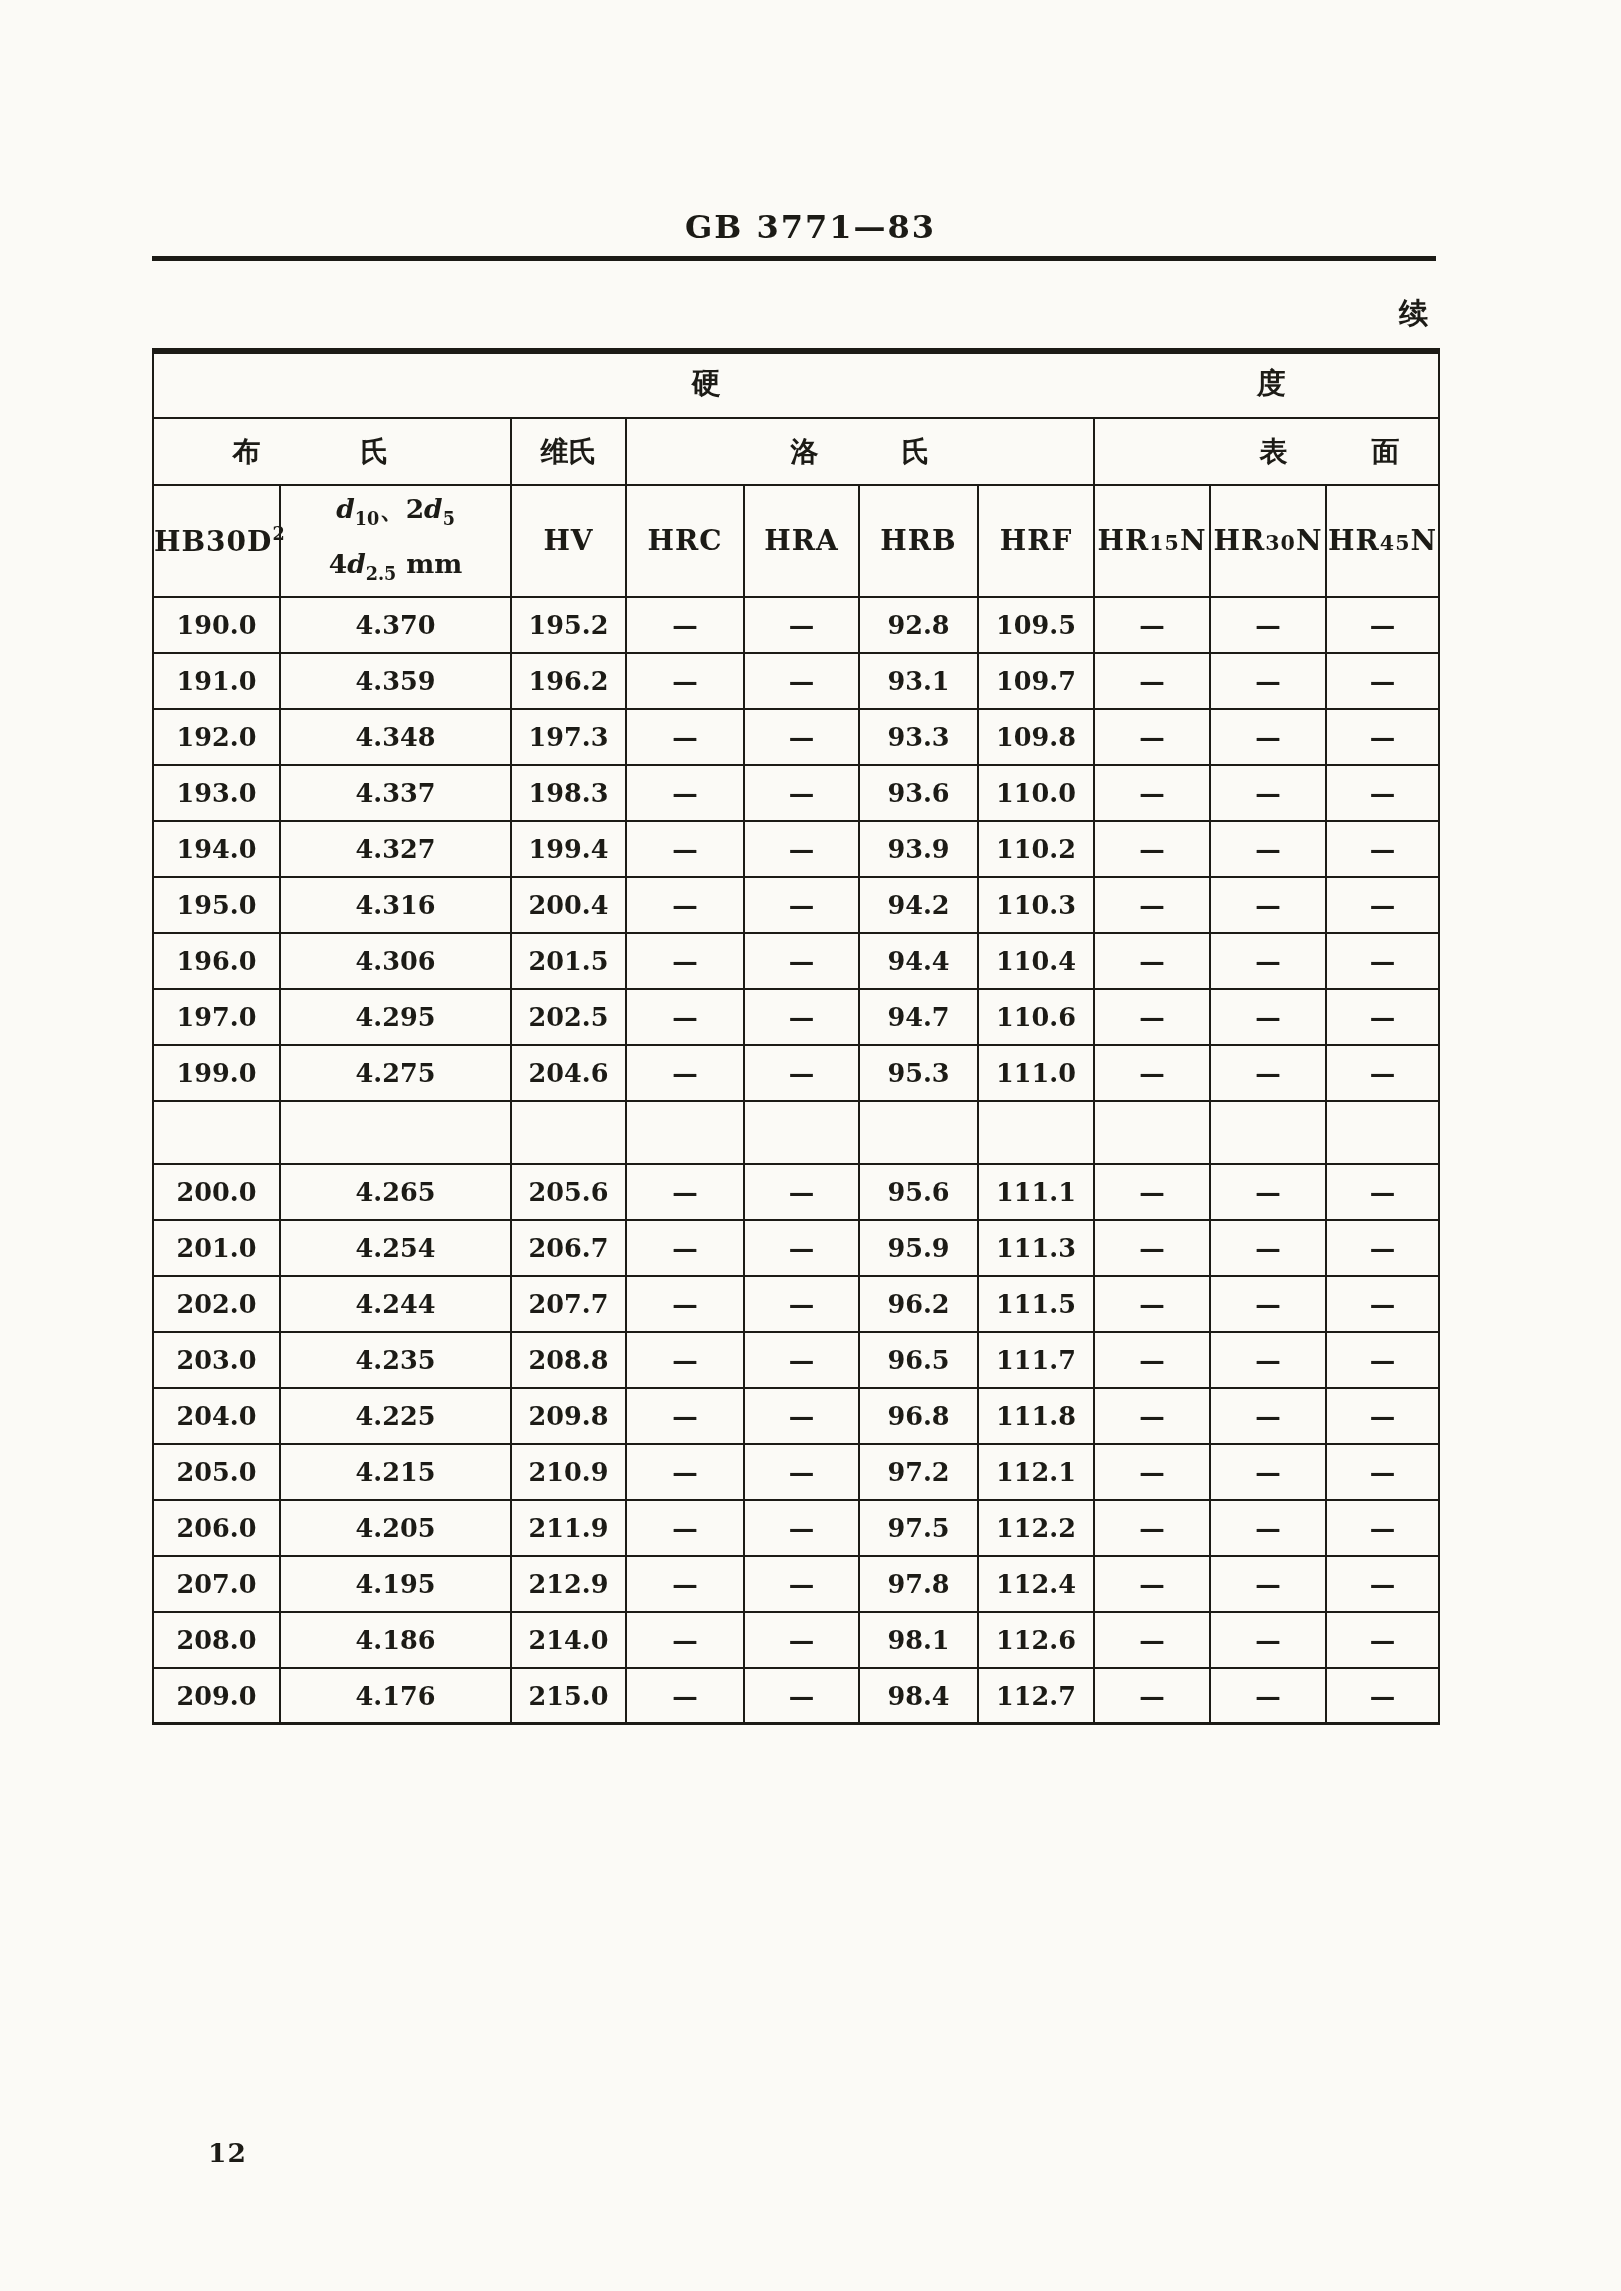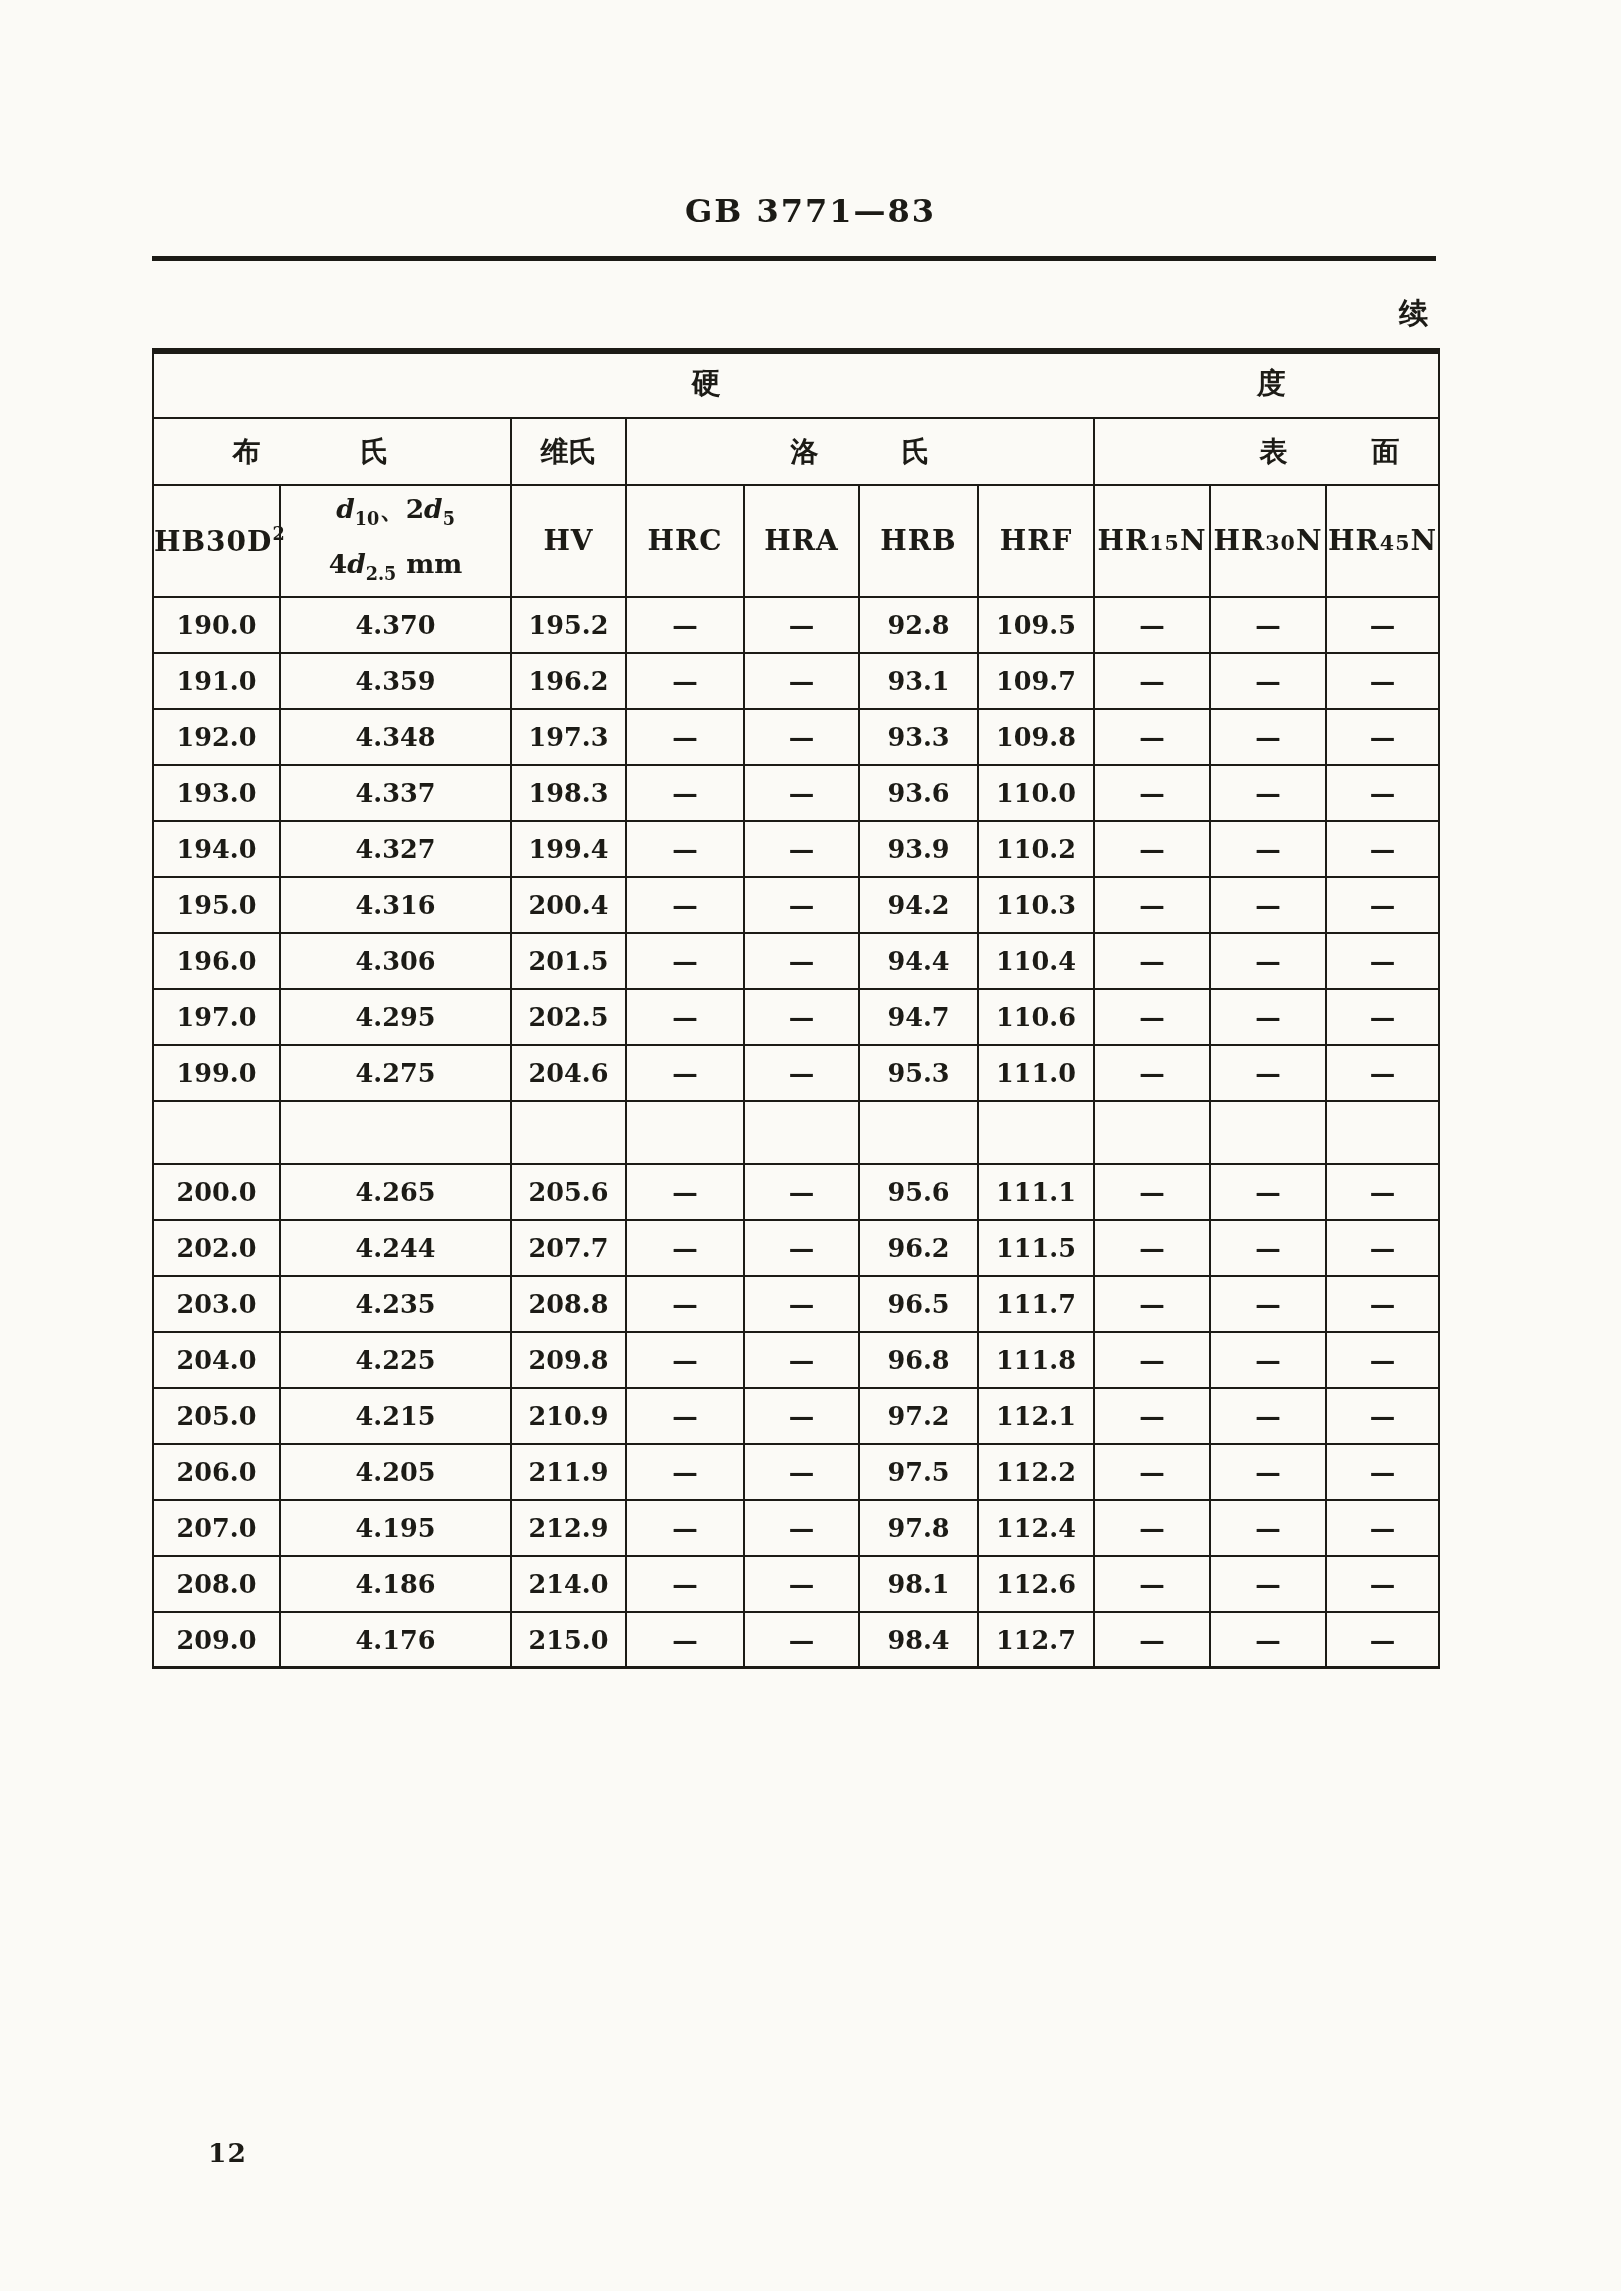--- a/index.html
+++ b/index.html
@@ -6,21 +6,21 @@
   body{
     position:relative;
     width:1621px;height:2292px;
     background:#fbfaf6;
     font-family:"DejaVu Serif","Liberation Serif",serif;
     color:#1c1b16;
     overflow:hidden;
   }
   .abs{position:absolute;}
   #std-number{
-    top:192px;left:0;width:1621px;
+    top:208px;left:0;width:1621px;
     text-align:center;
     font-size:32px;font-weight:700;letter-spacing:2px;
   }
   #title-rule{
     left:152px;top:256px;width:1284px;height:4.9px;
     background:#1c1b16;
   }
   #continued{
     left:1399px;top:294px;
     font-size:29px;font-weight:600;
@@ -259,20 +259,32 @@
         <td>205.6</td>
         <td>—</td>
         <td>—</td>
         <td>95.6</td>
         <td>111.1</td>
         <td>—</td>
         <td>—</td>
         <td>—</td>
       </tr>
       <tr>
+        <td>201.0</td>
+        <td>4.254</td>
+        <td>206.7</td>
+        <td>—</td>
+        <td>—</td>
+        <td>95.9</td>
+        <td>111.3</td>
+        <td>—</td>
+        <td>—</td>
+        <td>—</td>
+      </tr>
+      <tr>
         <td>202.0</td>
         <td>4.244</td>
         <td>207.7</td>
         <td>—</td>
         <td>—</td>
         <td>96.2</td>
         <td>111.5</td>
         <td>—</td>
         <td>—</td>
         <td>—</td>

